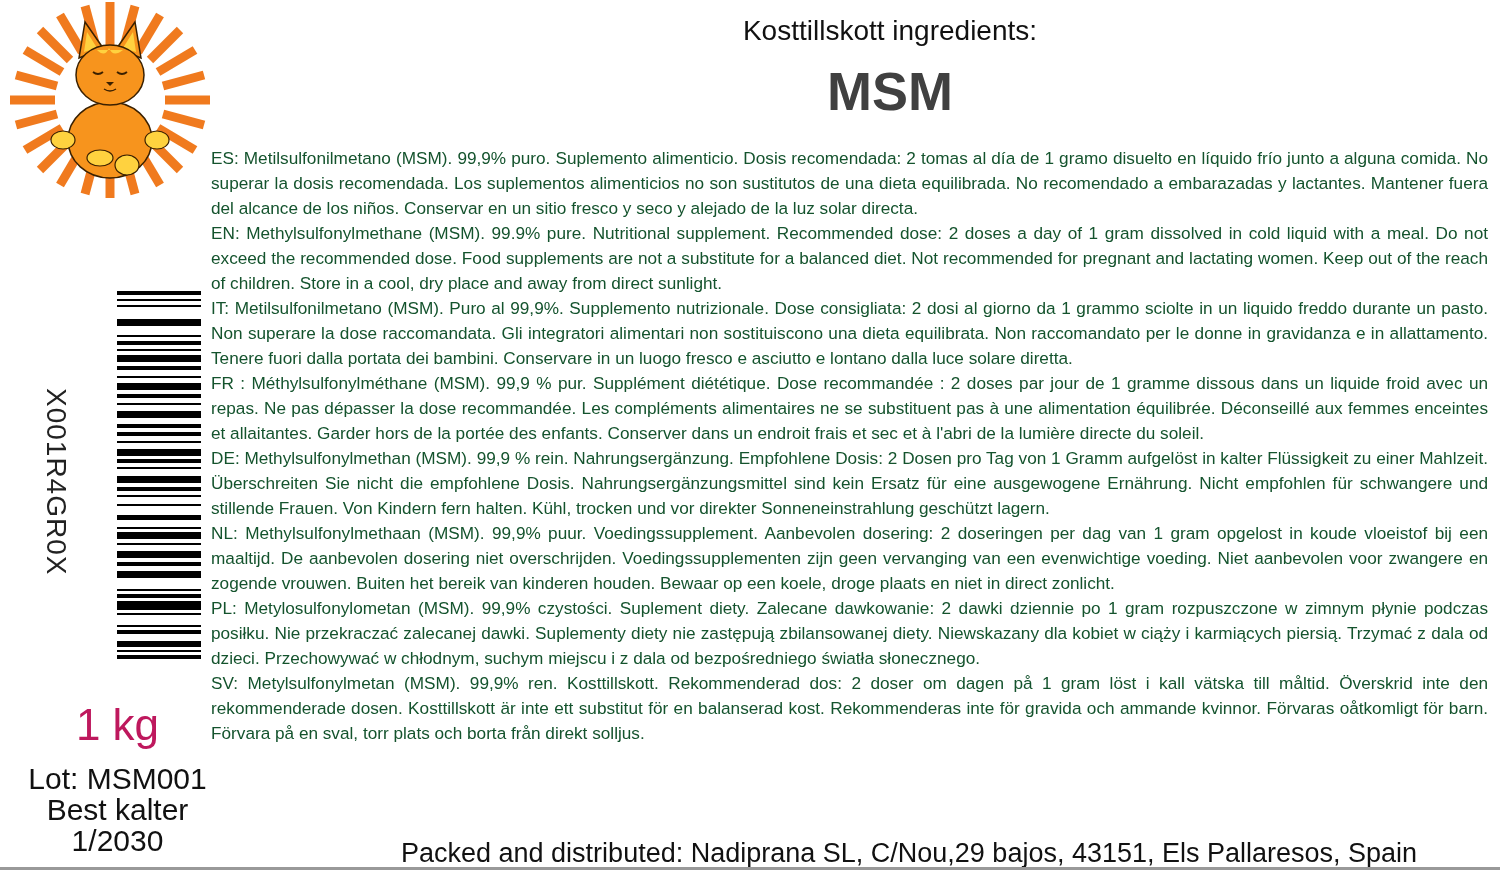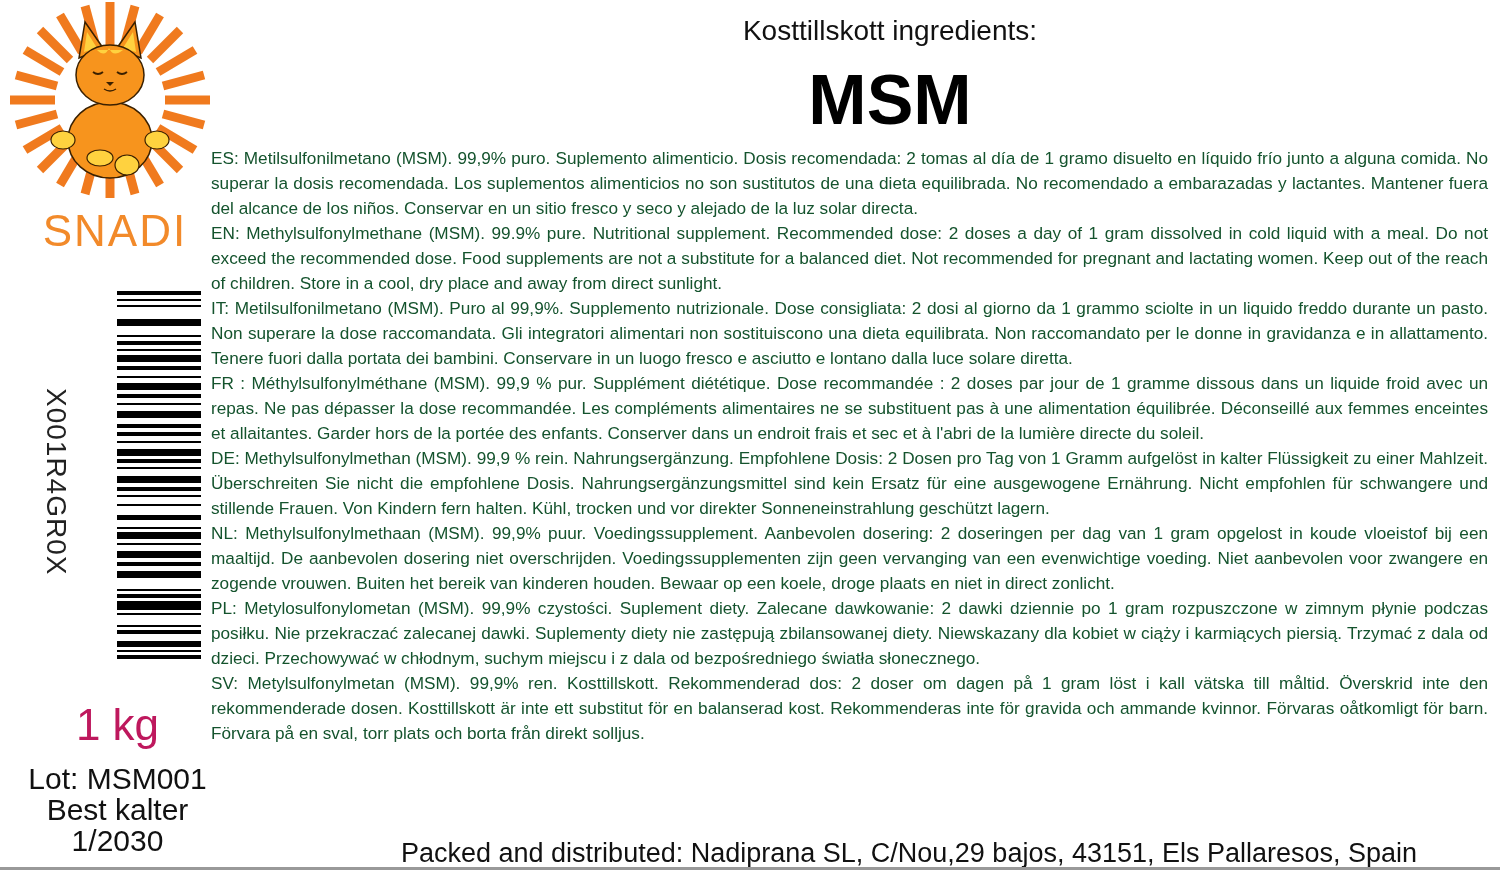--- a/index.html
+++ b/index.html
@@ -6,21 +6,21 @@
   body { width:1500px; height:870px; background:#ffffff; position:relative; overflow:hidden; font-family:"Liberation Sans", sans-serif; color:#111; }
   .logo { position:absolute; left:5px; top:0; width:210px; height:255px; }
   .brand-name { position:absolute; left:0; top:206px; width:220px; text-align:center; font-size:44px; color:#f28a2a; letter-spacing:2px; font-family:"Liberation Sans", sans-serif; }
   .barcode-wrap { position:absolute; left:40px; top:285px; width:130px; height:375px; }
   .barcode { position:absolute; left:77px; top:6px; width:84px; height:370px; }
   .barcode-text { position:absolute; left:60px; top:390px; transform-origin:left top; transform:rotate(90deg); font-size:28px; letter-spacing:1px; white-space:nowrap; font-family:"Liberation Sans", sans-serif; color:#222; }
   .weight { position:absolute; left:0; top:700px; width:235px; text-align:center; font-size:44px; color:#be185d; }
   .lot, .best, .date { position:absolute; left:0; width:235px; text-align:center; font-size:30px; color:#111; }
   .lot { top:762px; } .best { top:793px; } .date { top:824px; }
   .subtitle { position:absolute; left:600px; top:15px; width:580px; text-align:center; font-size:28px; color:#111; }
-  .title { position:absolute; left:600px; top:60px; width:580px; text-align:center; font-size:70px; font-weight:bold; color:#000000; }
+  .title { position:absolute; left:600px; top:60px; width:580px; text-align:center; font-size:54px; font-weight:bold; color:#404040; }
   .body-text { position:absolute; left:211px; top:146px; width:1277px; font-size:17.2px; line-height:25px; text-align:justify; color:#14532d; }
   .body-text p { margin:0; }
   .footer { position:absolute; left:373px; top:838px; font-size:27px; color:#111; white-space:nowrap;margin-left:28px; }
   .footer-line { position:absolute; left:0; top:867px; width:1500px; height:3px; background:#999; }
 </style>
 </head>
 <body>
 
 <div class="logo">
   <svg width="210" height="210" viewBox="0 0 210 210">
@@ -65,21 +65,20 @@
     <path d="M112,72 Q117,76 122,72" stroke="#3a2000" stroke-width="1.8" fill="none"></path>
     <path d="M101,82 L109,82 L105,86 Z" fill="#3a2000"></path>
     <path d="M99,89 Q105,93 111,89" stroke="#3a2000" stroke-width="1.4" fill="none"></path>
 
     <ellipse cx="58" cy="140" rx="12" ry="9" fill="#ffd23f" stroke="#3a2000" stroke-width="1.2"></ellipse>
     <ellipse cx="152" cy="140" rx="12" ry="9" fill="#ffd23f" stroke="#3a2000" stroke-width="1.2"></ellipse>
 
     <ellipse cx="95" cy="158" rx="13" ry="8" fill="#ffd23f" stroke="#3a2000" stroke-width="1.2"></ellipse>
     <ellipse cx="122" cy="165" rx="12" ry="10" fill="#ffd23f" stroke="#3a2000" stroke-width="1.2"></ellipse>
   </svg>
-  <div class="brand-name">SNADI</div>
 </div>
 
 <div class="barcode-wrap">
   <svg class="barcode" viewBox="0 0 84 370" preserveAspectRatio="none">
     <g fill="#000">
       <rect x="0" y="0" width="84" height="4"></rect>
       <rect x="0" y="8" width="84" height="2"></rect>
       <rect x="0" y="14" width="84" height="2"></rect>
       <rect x="0" y="28" width="84" height="7"></rect>
       <rect x="0" y="44" width="84" height="2"></rect>

